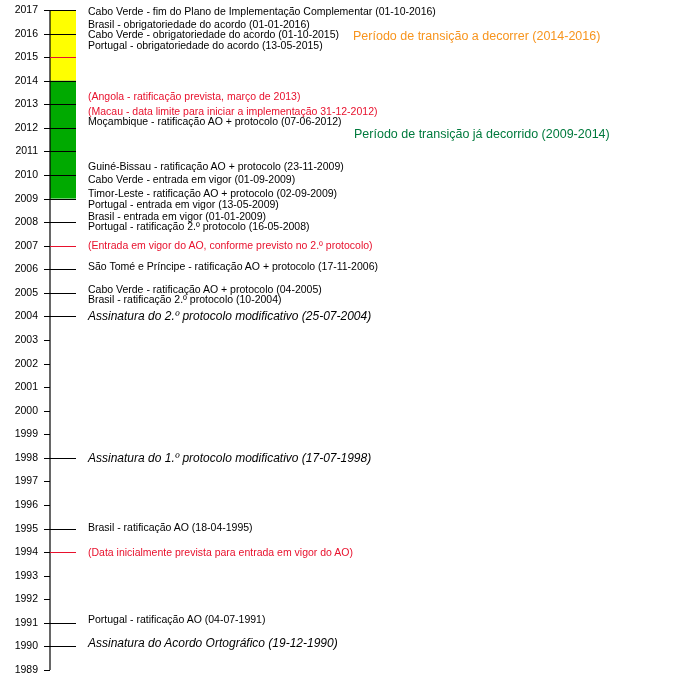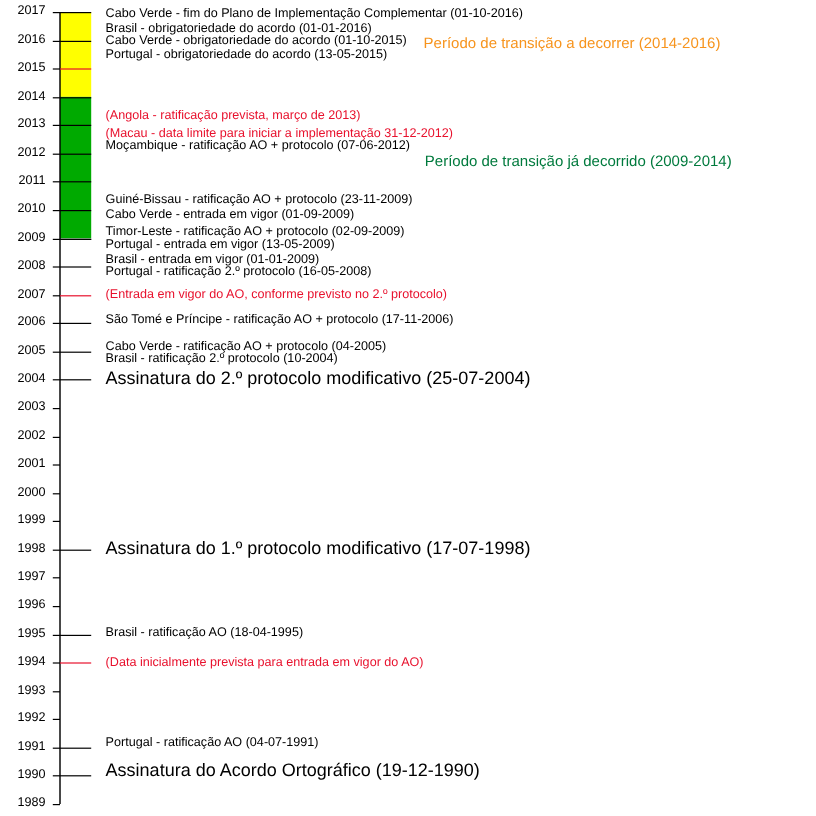--- a/index.html
+++ b/index.html
@@ -1,19 +1,19 @@
 <!DOCTYPE html>
 <html><head>
 <meta charset="utf-8">
 <style>
   html,body{margin:0;padding:0;background:#fff;}
   body{width:680px;height:680px;position:relative;overflow:hidden;font-family:"Liberation Sans",sans-serif;}
   #tl{position:absolute;left:0;top:0;width:632px;height:680px;}
   .lbl{position:absolute;white-space:nowrap;font-size:10.5px;line-height:11px;color:#000;}
-  .lbl.big{font-size:15px;line-height:14px;}
+  .lbl.big{font-size:12px;line-height:14px;font-style:italic;}
   .lbl.red{color:#e8112d;}
   .yr{position:absolute;font-size:10.5px;color:#000;width:38px;text-align:right;left:0;}
   .period{position:absolute;font-size:12.5px;white-space:nowrap;}
 </style>
 </head>
 <body>
 
 <div id="tl">
   <svg id="tlsvg" width="680" height="680">
       <rect x="50" y="10" width="26" height="70.71428571428571" fill="#ffff00"></rect>

